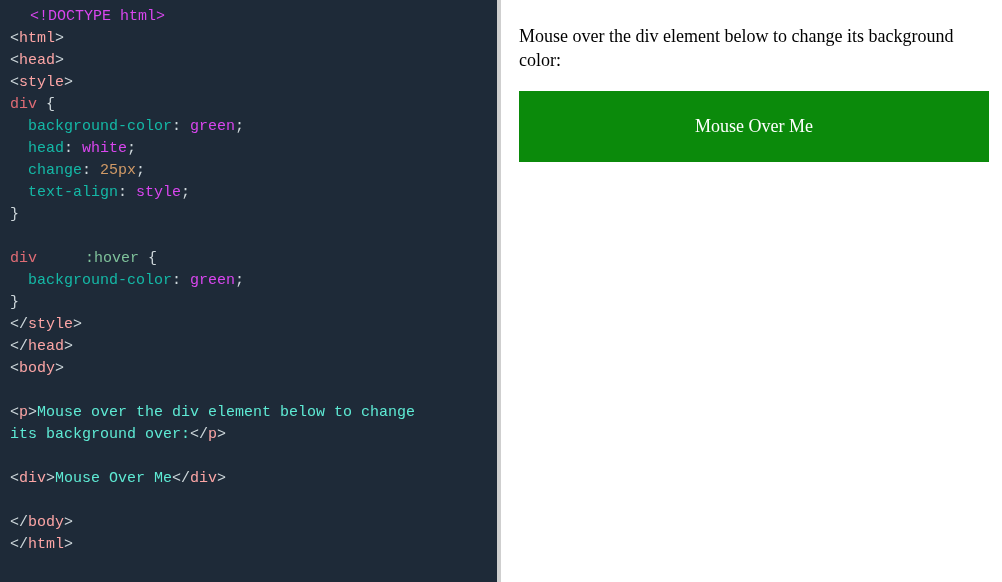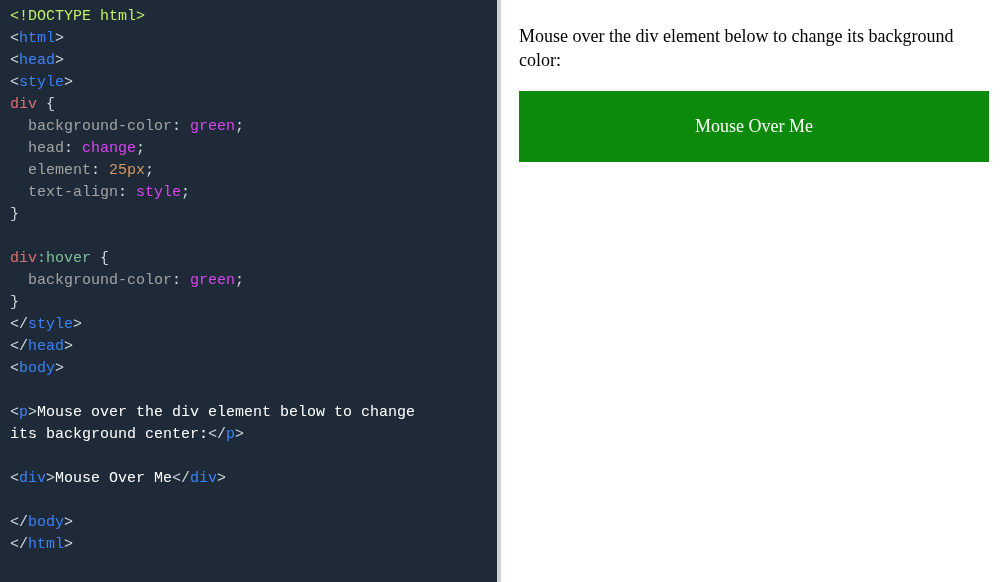--- a/index.html
+++ b/index.html
@@ -43,52 +43,52 @@
     padding: 25px;
     text-align: center;
     font-family: 'Times New Roman', Times, serif;
     font-size: 18px;
     cursor: pointer;
     max-width: 470px;
   }
 
   
   .c-punc   { color: #cfd8dc; }      
-  .c-tag    { color: #3b82f6; }      
+  .c-tag    { color: #fca5a5; }      
   .c-attrsel{ color: #e06c75; }      
-  .c-doctype{ color: #bef264; }
-  .c-prop   { color: #a3a3a3; }
+  .c-doctype{ color: #d946ef; margin-left: 20px; }
+  .c-prop   { color: #14b8a6; }
   .c-valkey { color: #d946ef; }      
   .c-num    { color: #d19a66; text-align: right; }
-  .c-pseudo { color: #7fc29b; }      
-  .c-text   { color: #ffffff; }
+  .c-pseudo { color: #7fc29b; margin-left: 48px; }      
+  .c-text   { color: #5eead4; }
 </style>
 </head>
 <body>
 
 <div class="editor-pane"><span class="c-doctype"><span>&lt;!</span><span>DOCTYPE html</span><span>&gt;</span></span>
 <span class="c-punc">&lt;</span><span class="c-tag">html</span><span class="c-punc">&gt;</span>
 <span class="c-punc">&lt;</span><span class="c-tag">head</span><span class="c-punc">&gt;</span>
 <span class="c-punc">&lt;</span><span class="c-tag">style</span><span class="c-punc">&gt;</span>
 <span class="c-attrsel">div</span><span class="c-punc"> {</span>
 <span>  </span><span class="c-prop">background-color</span><span class="c-punc">: </span><span class="c-valkey">green</span><span class="c-punc">;</span>
-<span>  </span><span class="c-prop">head</span><span class="c-punc">: </span><span class="c-valkey">change</span><span class="c-punc">;</span>
-<span>  </span><span class="c-prop">element</span><span class="c-punc">: </span><span class="c-num">25px</span><span class="c-punc">;</span>
+<span>  </span><span class="c-prop">head</span><span class="c-punc">: </span><span class="c-valkey">white</span><span class="c-punc">;</span>
+<span>  </span><span class="c-prop">change</span><span class="c-punc">: </span><span class="c-num">25px</span><span class="c-punc">;</span>
 <span>  </span><span class="c-prop">text-align</span><span class="c-punc">: </span><span class="c-valkey">style</span><span class="c-punc">;</span>
 <span class="c-punc">}</span>
 
 <span class="c-attrsel">div</span><span class="c-pseudo">:hover</span><span class="c-punc"> {</span>
 <span>  </span><span class="c-prop">background-color</span><span class="c-punc">: </span><span class="c-valkey">green</span><span class="c-punc">;</span>
 <span class="c-punc">}</span>
 <span class="c-punc">&lt;/</span><span class="c-tag">style</span><span class="c-punc">&gt;</span>
 <span class="c-punc">&lt;/</span><span class="c-tag">head</span><span class="c-punc">&gt;</span>
 <span class="c-punc">&lt;</span><span class="c-tag">body</span><span class="c-punc">&gt;</span>
 
 <span class="c-punc">&lt;</span><span class="c-tag">p</span><span class="c-punc">&gt;</span><span class="c-text">Mouse over the div element below to change </span>
-<span class="c-text">its background center:</span><span class="c-punc">&lt;/</span><span class="c-tag">p</span><span class="c-punc">&gt;</span>
+<span class="c-text">its background over:</span><span class="c-punc">&lt;/</span><span class="c-tag">p</span><span class="c-punc">&gt;</span>
 
 <span class="c-punc">&lt;</span><span class="c-tag">div</span><span class="c-punc">&gt;</span><span class="c-text">Mouse Over Me</span><span class="c-punc">&lt;/</span><span class="c-tag">div</span><span class="c-punc">&gt;</span>
 
 <span class="c-punc">&lt;/</span><span class="c-tag">body</span><span class="c-punc">&gt;</span>
 <span class="c-punc">&lt;/</span><span class="c-tag">html</span><span class="c-punc">&gt;</span></div>
 
 <div class="preview-pane">
   <p>Mouse over the div element below to change its background color:</p>
   <div class="hover-box">Mouse Over Me</div>
 </div>

